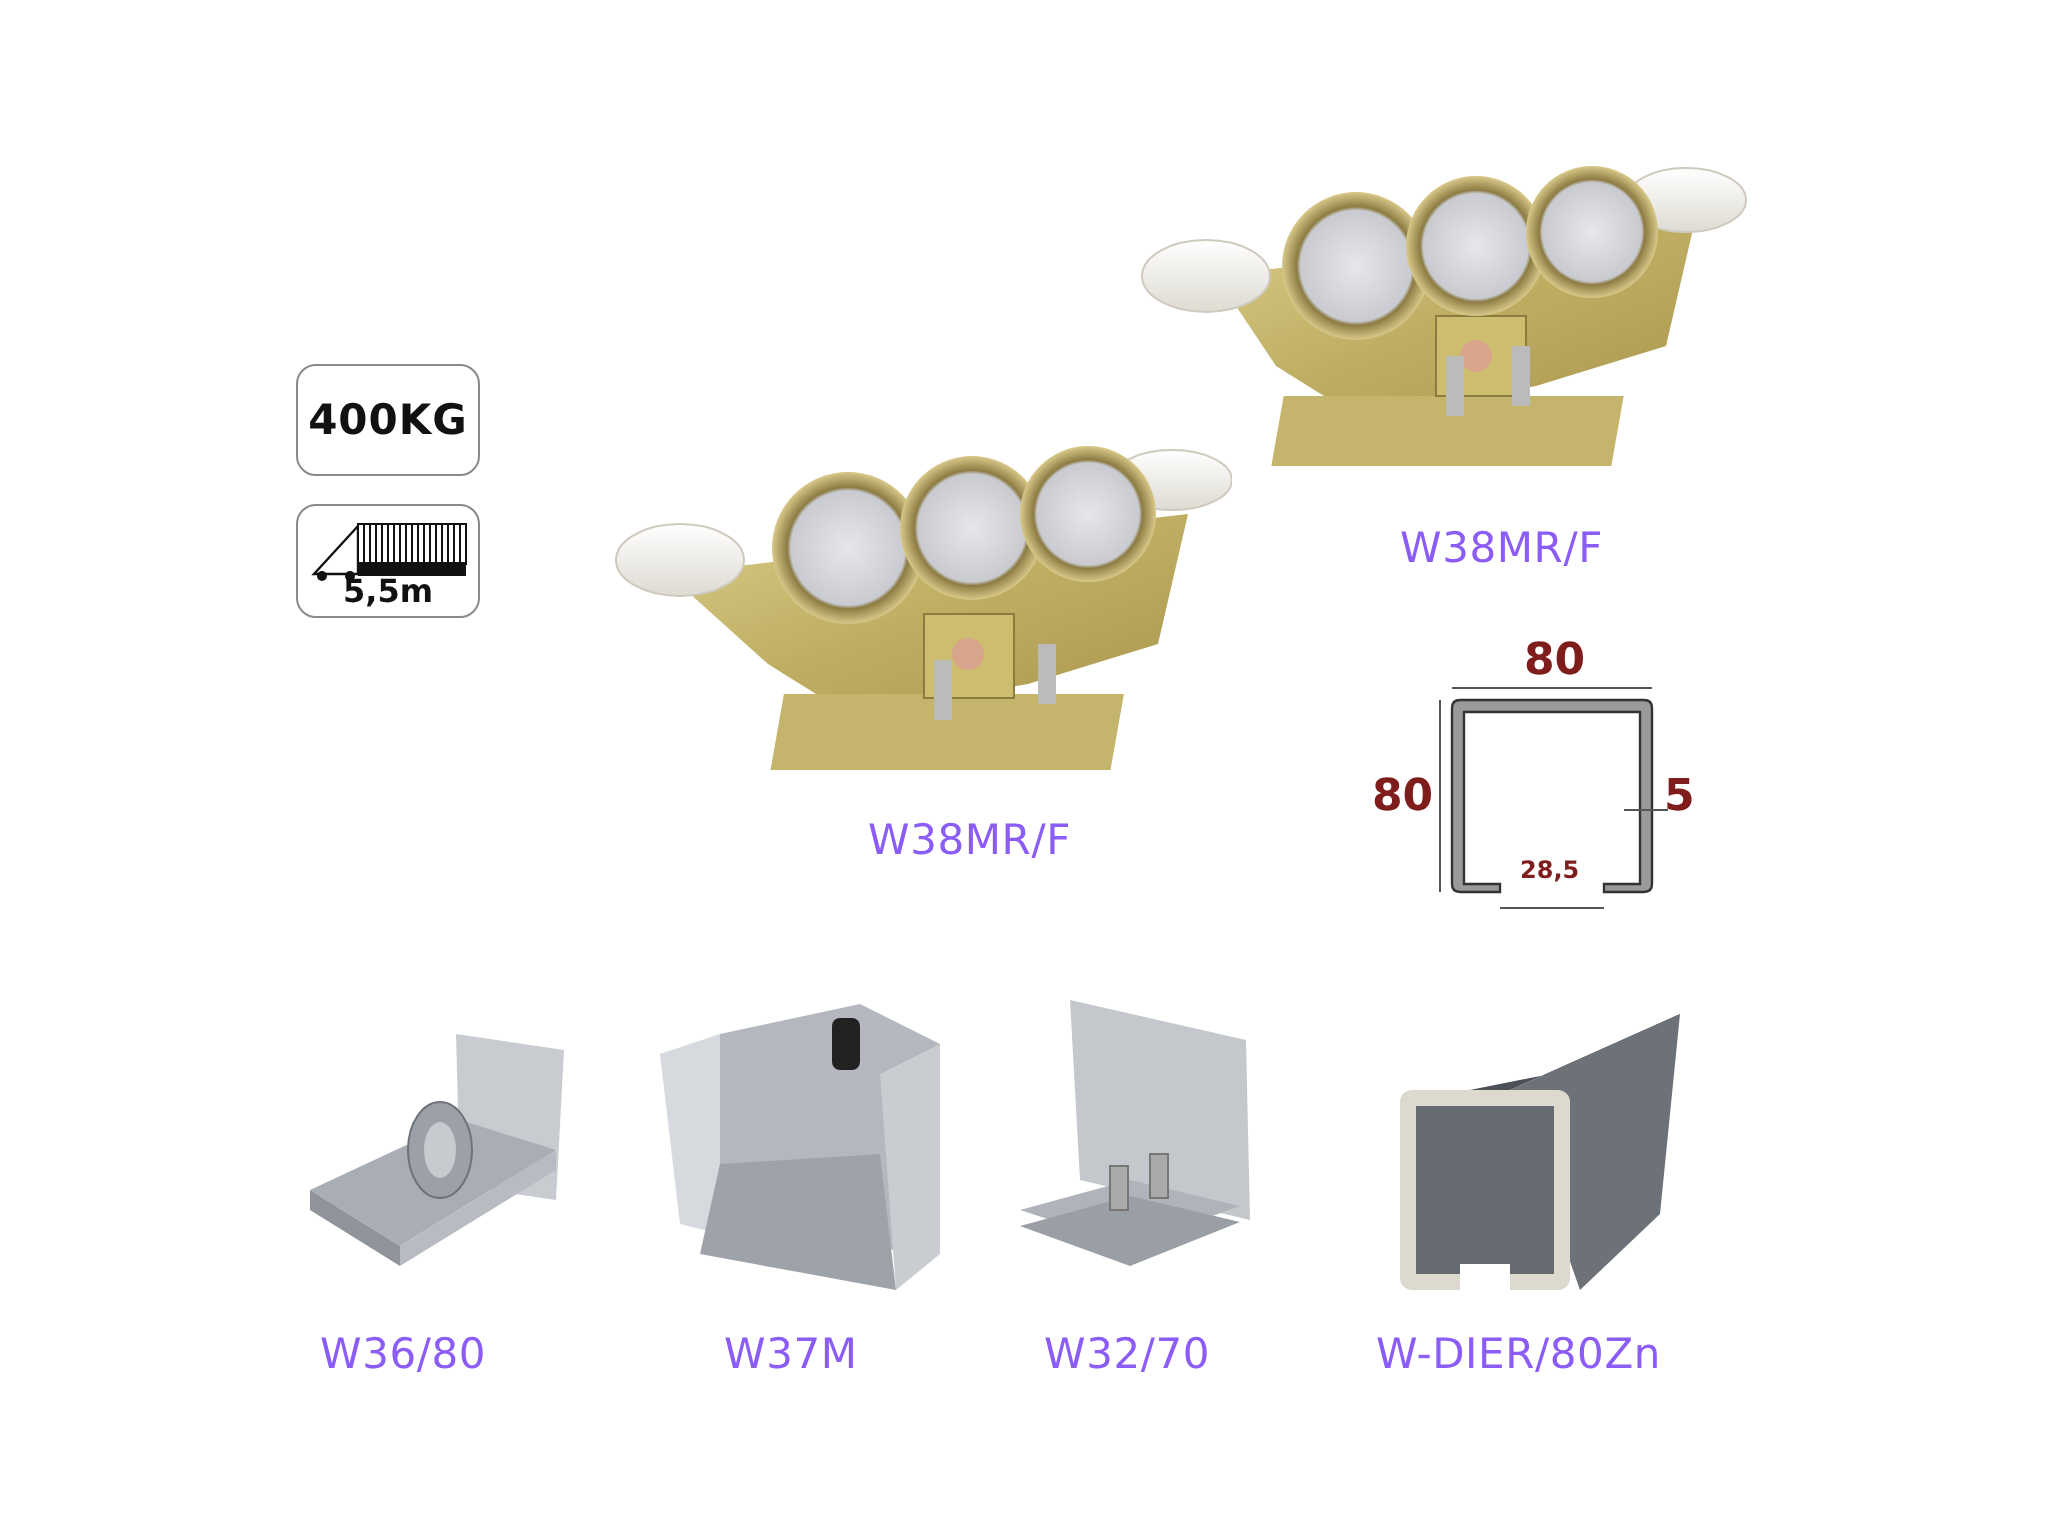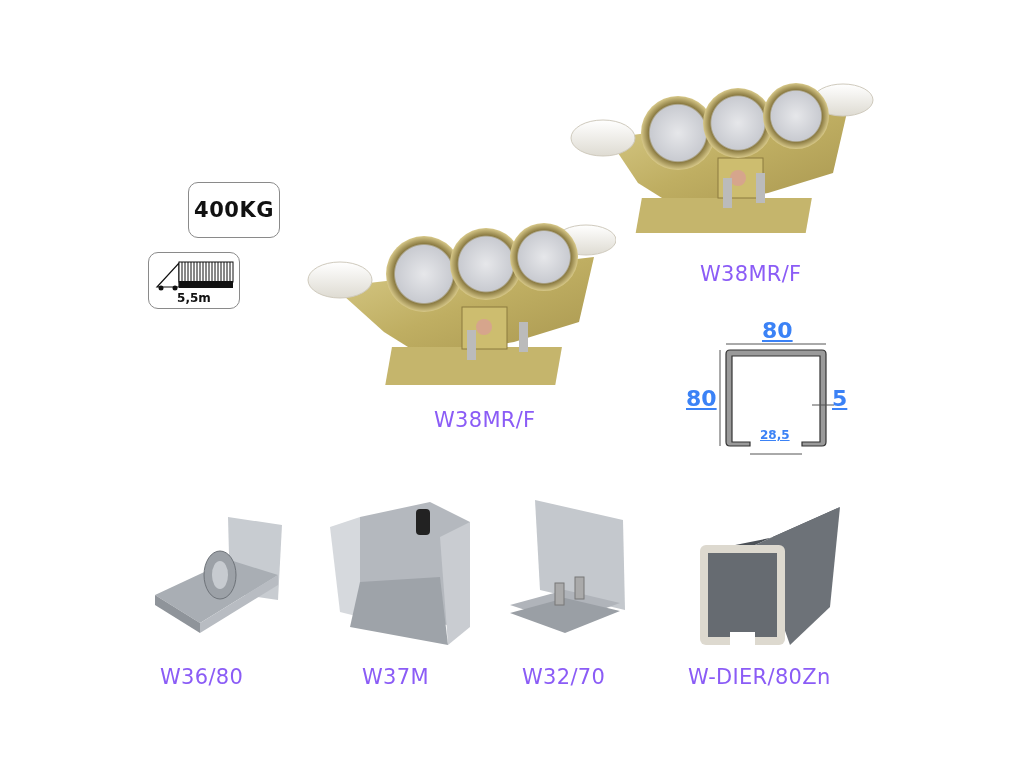--- a/index.html
+++ b/index.html
@@ -1,23 +1,23 @@
 <!DOCTYPE html>
 <html><head>
 <meta charset="utf-8">
 <style>
   html,body{margin:0;padding:0;background:#ffffff;}
   body{width:1024px;height:768px;position:relative;overflow:hidden;font-family:"DejaVu Sans","Liberation Sans",sans-serif;}
   .abs{position:absolute;}
   .badge{position:absolute;border:1.5px solid #8a8a8a;border-radius:10px;background:#fff;box-sizing:border-box;}
-  .badge-weight{left:148px;top:182px;width:92px;height:56px;display:flex;align-items:center;justify-content:center;font-weight:bold;font-size:21px;color:#111;letter-spacing:0.5px;margin-left:40px;}
+  .badge-weight{left:148px;top:182px;width:92px;height:56px;display:flex;align-items:center;justify-content:center;font-weight:bold;font-size:21px;color:#111;letter-spacing:0.5px;}
   .badge-length{left:148px;top:252px;width:92px;height:57px;}
-  .badge-length .len{position:absolute;left:0;right:0;bottom:3px;text-align:center;font-size:12px;font-weight:bold;color:#111;}
+  .badge-length .len{position:absolute;left:0;right:0;bottom:3px;text-align:center;font-size:16px;font-weight:bold;color:#111;}
   .label{position:absolute;color:#8b5cf6;font-size:21px;font-family:"DejaVu Sans","Liberation Sans",sans-serif;letter-spacing:0.3px;white-space:nowrap;}
-  .dim{position:absolute;font-weight:bold;color:#3b82f6;text-decoration:underline;}
+  .dim{position:absolute;font-weight:bold;color:#7f1d1d;}
   svg{display:block;}
 </style>
 </head>
 <body>
 
 <div class="badge badge-weight">
   <span>400KG</span>
 </div>
 <div class="badge badge-length">
   <svg class="abs" style="left:6px;top:4px;" width="80" height="34" viewBox="0 0 80 34">

